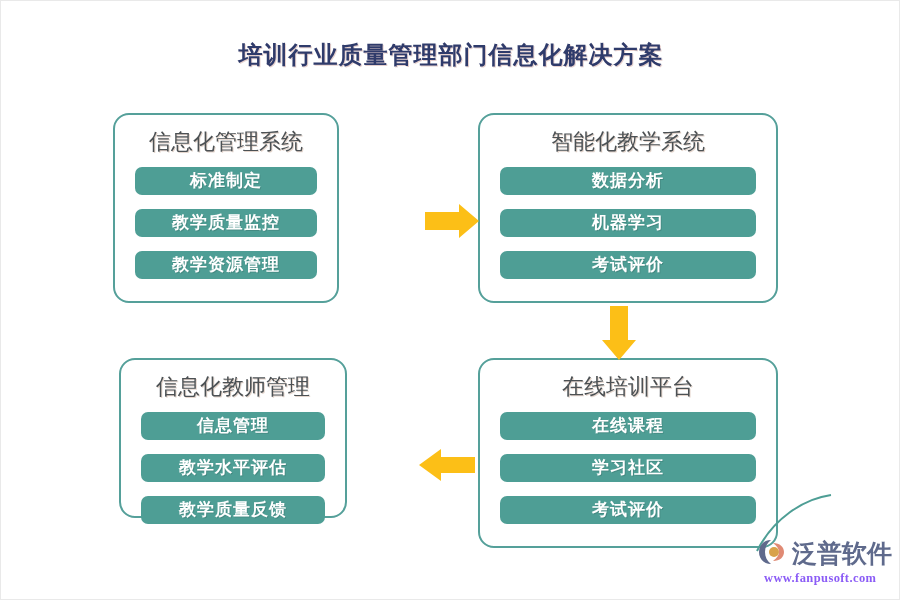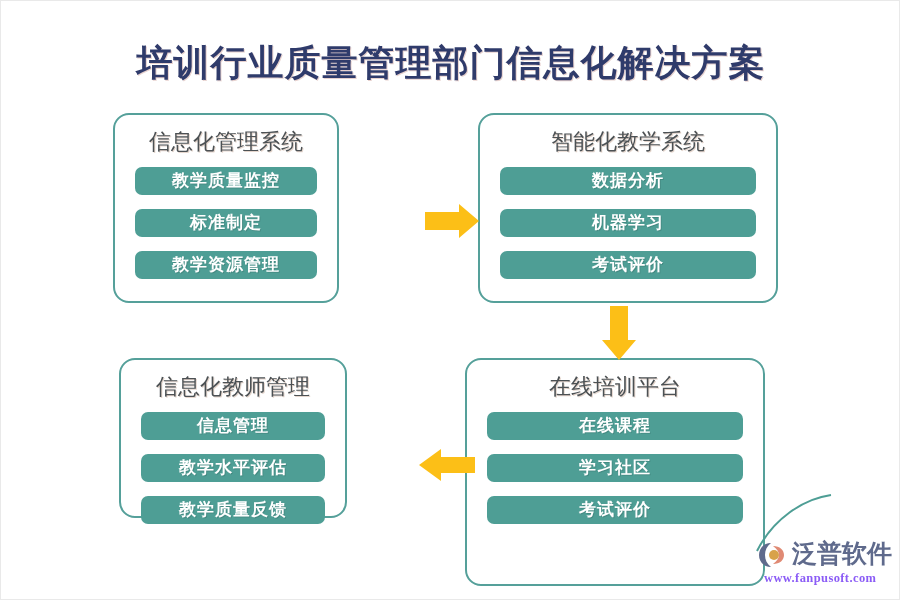--- a/index.html
+++ b/index.html
@@ -21,21 +21,21 @@
   }
 
   
   .title {
     position: absolute;
     left: 0;
     top: 38px;
     width: 900px;
     text-align: center;
     font-family: "Liberation Serif", "DejaVu Serif", serif;
-    font-size: 36px;
+    font-size: 24px;
     font-weight: 700;
     letter-spacing: 1px;
     color: #2f3b6b;
     text-shadow: 1px 1px 0 rgba(160,70,60,0.25);
     white-space: nowrap;
   }
 
   
   .box {
     position: absolute;
@@ -72,21 +72,21 @@
     letter-spacing: 1px;
     white-space: nowrap;
     text-shadow: 1px 1px 0 rgba(0,0,0,0.12);
   }
   .pill:last-child { margin-bottom: 0; }
 
   
   #box-0 { left: 112px; top: 112px; width: 226px; height: 190px; }
   #box-1 { left: 477px; top: 112px; width: 300px; height: 190px; }
   #box-2 { left: 118px; top: 357px; width: 228px; height: 160px; }
-  #box-3 { left: 464px; top: 357px; width: 300px; height: 228px; }
+  #box-3 { left: 477px; top: 357px; width: 300px; height: 190px; }
 
   
   .arrow {
     position: absolute;
   }
   .arrow-right {
     left: 424px;
     top: 203px;
     width: 54px;
     height: 34px;
@@ -108,21 +108,21 @@
   
   .logo {
     position: absolute;
     left: 757px;
     top: 536px;
     width: 140px;
     height: 58px;
   }
   .logo-row {
     display: flex;
-    align-items: flex-end;
+    align-items: flex-start;
     gap: 4px;
   }
   .logo-mark {
     width: 30px;
     height: 30px;
     flex: 0 0 30px;
   }
   .logo-mark svg { display: block; width: 30px; height: 30px; }
   .logo-name {
     font-family: "Liberation Serif", "DejaVu Serif", serif;
@@ -157,22 +157,22 @@
 </head>
 <body>
 
 <div class="canvas">
 
   <div class="title">培训行业质量管理部门信息化解决方案</div>
 
   <div class="box" id="box-0">
     <div class="box-title">信息化管理系统</div>
     <div class="pill-list">
+      <div class="pill">标准制定</div>
       <div class="pill">教学质量监控</div>
-      <div class="pill">标准制定</div>
       <div class="pill">教学资源管理</div>
     </div>
   </div>
 
   <div class="box" id="box-1">
     <div class="box-title">智能化教学系统</div>
     <div class="pill-list">
       <div class="pill">数据分析</div>
       <div class="pill">机器学习</div>
       <div class="pill">考试评价</div>

